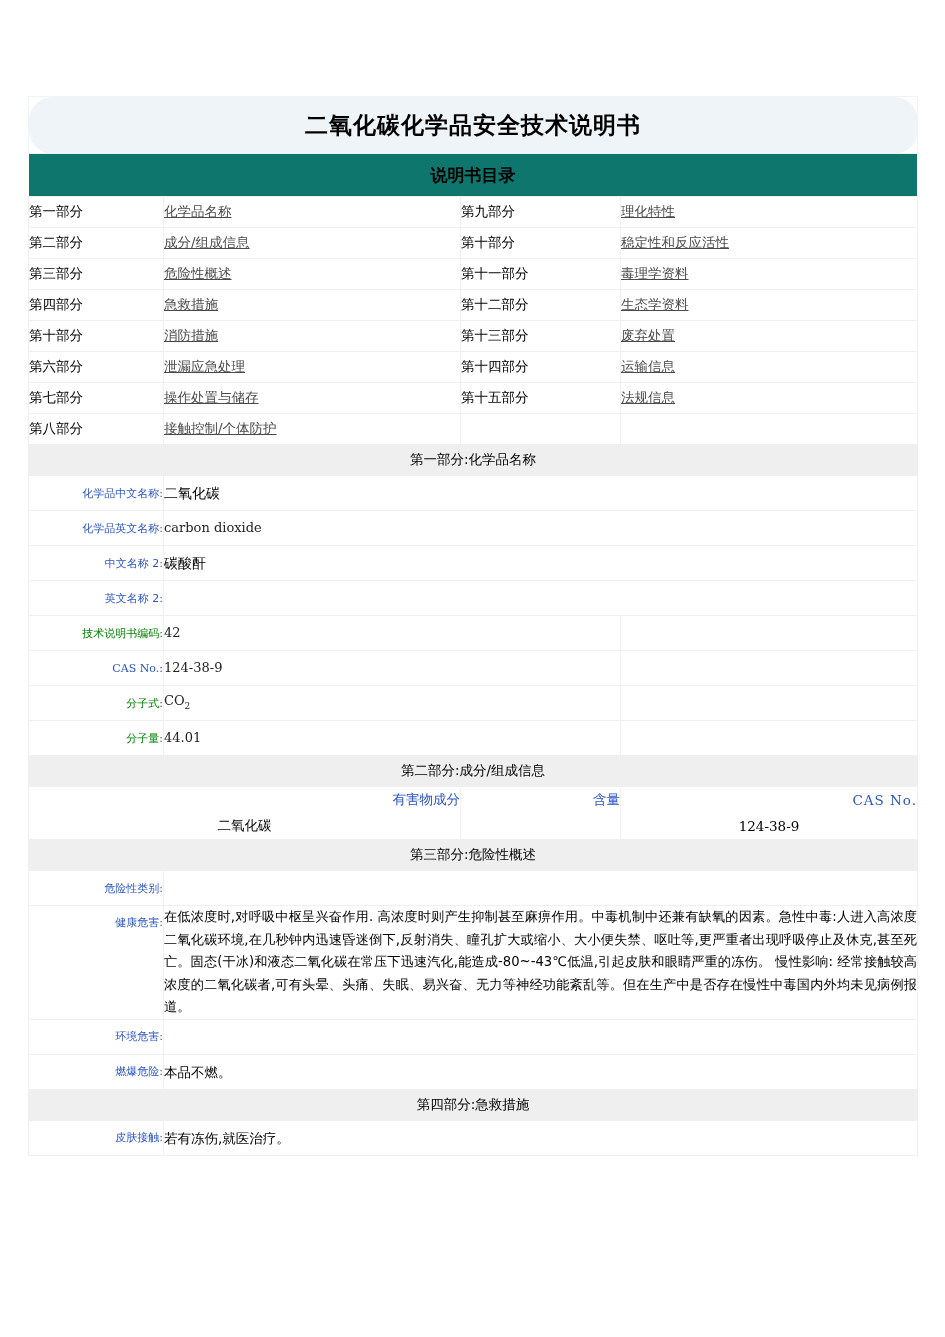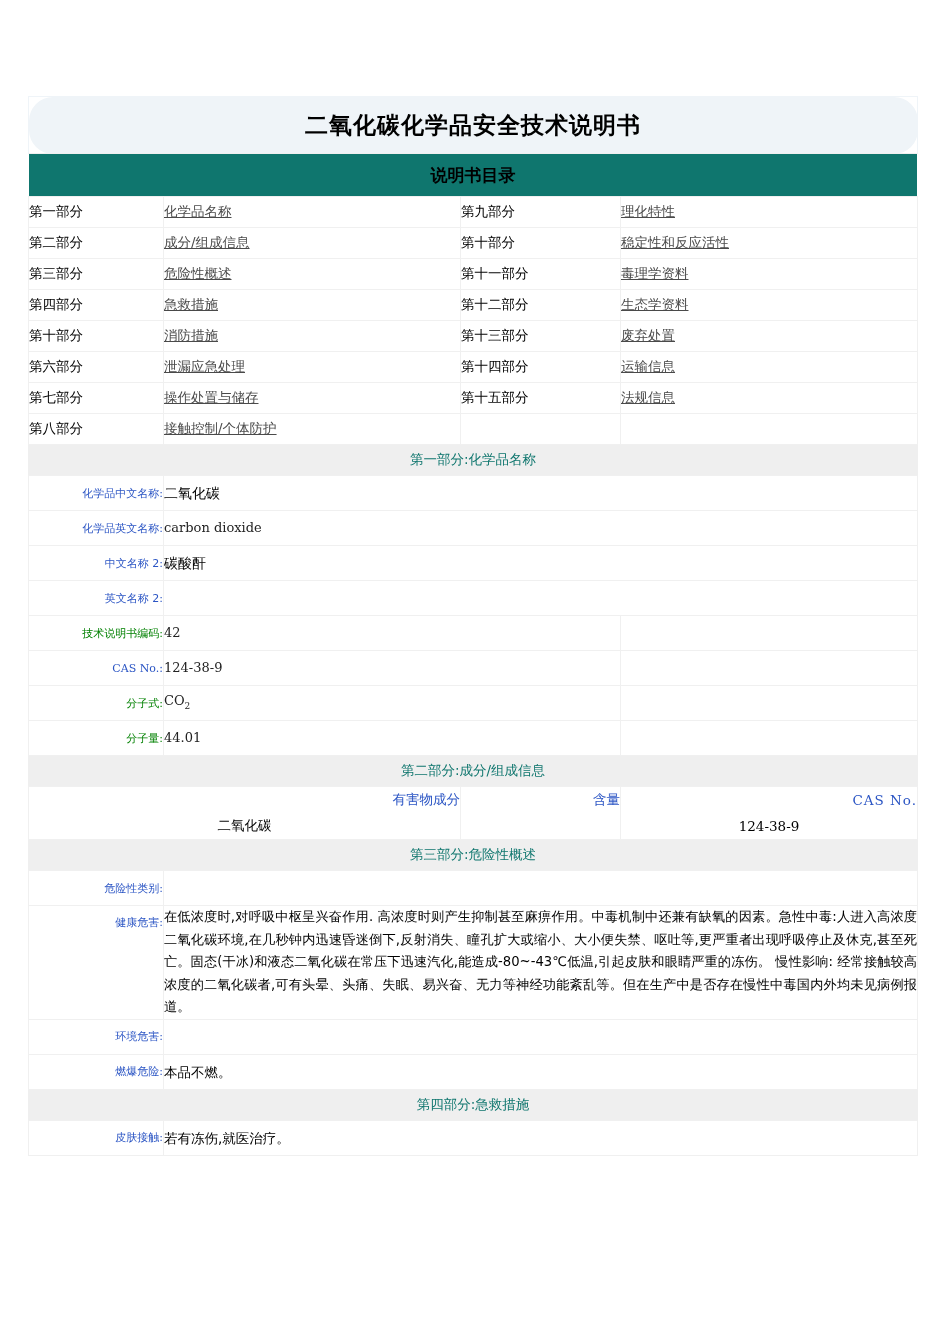--- a/index.html
+++ b/index.html
@@ -75,21 +75,21 @@
     font-size: 13.5px;
   }
 
   
   .sec-head {
     background: #efefef;
     text-align: center;
     font-size: 13.5px;
     font-weight: normal;
     height: 30px;
-    color: #0f766e;
+    color: #000000;
     border-left-color: #efefef !important;
     border-right-color: #efefef !important;
   }
 
   
   .lbl {
     text-align: right;
     padding: 5px 6px 5px 4px;
     font-size: 11px;
     white-space: nowrap;

